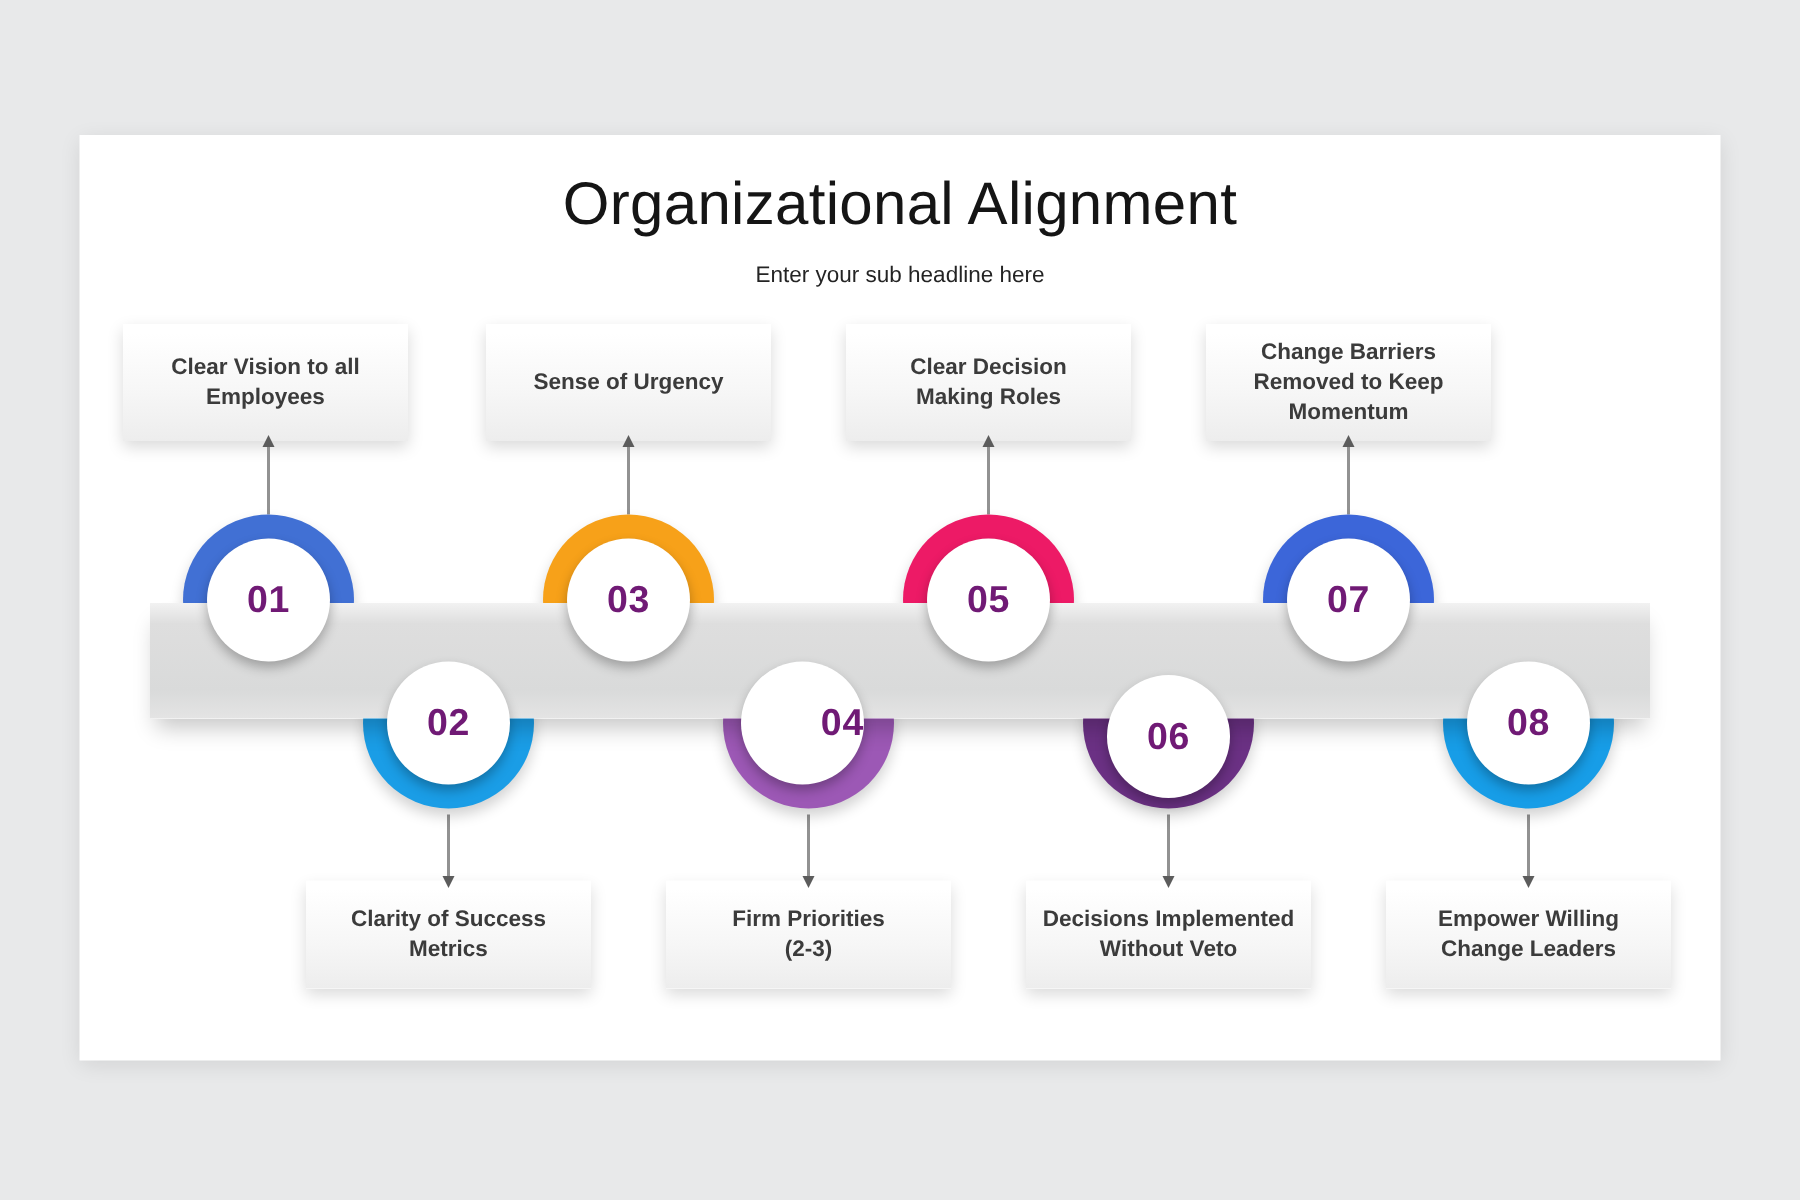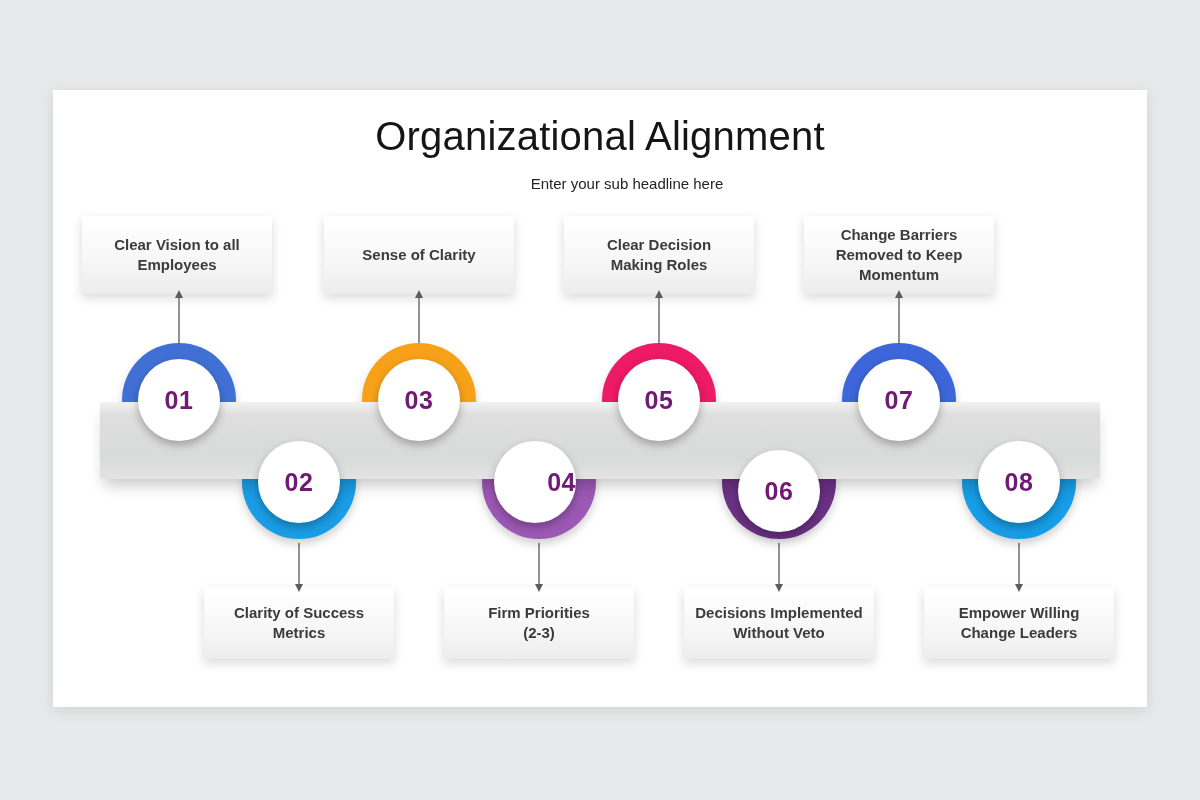--- a/index.html
+++ b/index.html
@@ -14,21 +14,21 @@
     background:#ffffff;
     box-shadow:0 3px 14px rgba(0,0,0,0.10);
   }
   .title{
     position:absolute;top:24px;left:0;width:100%;
     text-align:center;font-size:40px;font-weight:400;color:#151515;
     letter-spacing:0.2px;
   }
   .subtitle{
     position:absolute;top:85px;left:0;width:100%;
-    text-align:center;font-size:15px;font-weight:400;color:#242424;margin-left:27px;
+    text-align:center;font-size:15px;font-weight:400;color:#242424;
   }
   .bar{
     position:absolute;left:47px;top:312px;width:1000px;height:77px;
     background:linear-gradient(180deg,#f2f2f2 0%,#dedede 18%,#d9dada 75%,#e4e4e4 100%);
     box-shadow:0 10px 14px -4px rgba(0,0,0,0.22);
     z-index:2;
   }
   .step-ring{
     position:absolute;width:114px;height:114px;border-radius:50%;
     box-shadow:0 5px 9px rgba(0,0,0,0.18);
@@ -99,21 +99,21 @@
     </div>
     <div class="step-arrow down" style="left: 245px; top: 453px; height: 42px;"></div>
     <div class="step-ring" style="left: 189px; top: 335px; background: rgb(26, 157, 230);"></div>
     <div class="step-circle" style="left: 205px; top: 351px;">
       <span class="step-number">02</span>
     </div>
   </div>
 
   <div class="step">
     <div class="step-card top" style="left: 271px; top: 126px;">
-      <span class="step-label">Sense of Clarity</span>
+      <span class="step-label">Sense of Urgency</span>
     </div>
     <div class="step-arrow up" style="left: 365px; top: 207px; height: 46px;"></div>
     <div class="step-ring" style="left: 309px; top: 253px; background: rgb(247, 161, 25);"></div>
     <div class="step-circle" style="left: 325px; top: 269px;">
       <span class="step-number">03</span>
     </div>
   </div>
 
   <div class="step">
     <div class="step-card bottom" style="left: 391px; top: 497px;">

